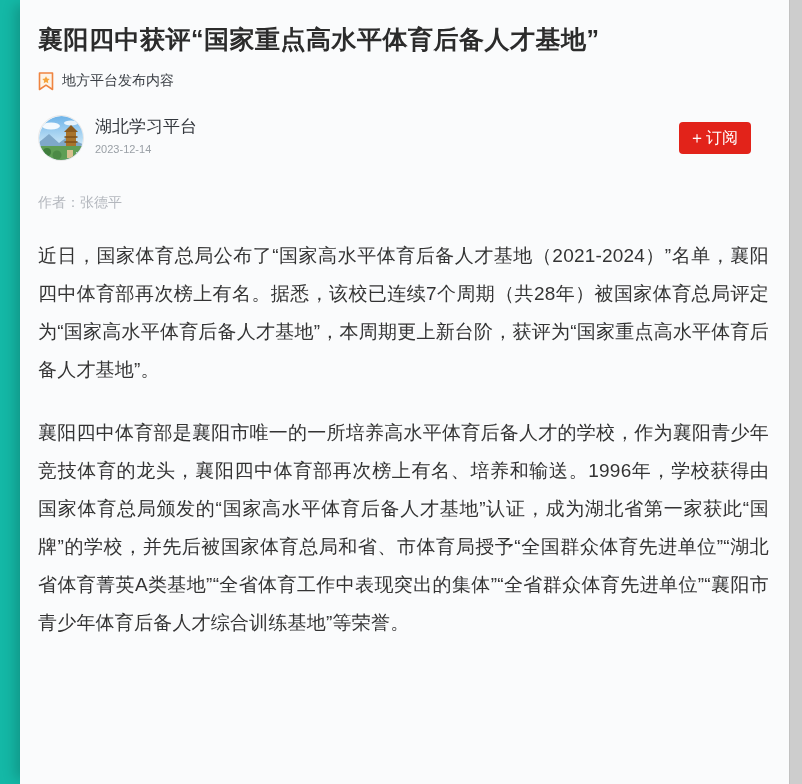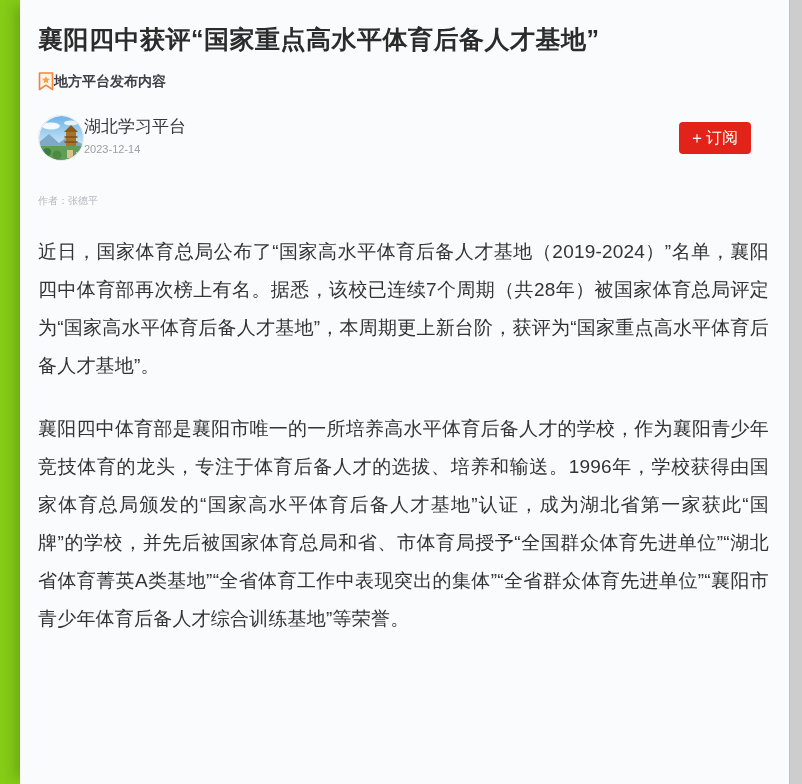--- a/index.html
+++ b/index.html
@@ -2,21 +2,21 @@
 <html><head>
 <meta charset="utf-8">
 <style>
   * { margin: 0; padding: 0; box-sizing: border-box; }
   html, body {
     width: 802px; height: 784px;
     background: #ffffff;
     font-family: "Liberation Sans", "DejaVu Sans", sans-serif;
     overflow: hidden;
   }
-  .page { position: relative; width: 802px; height: 784px; background: #84cc16; }
+  .page { position: relative; width: 802px; height: 784px; background: #14b8a6; }
 
   .card {
     position: absolute;
     left: 20px; top: 0;
     width: 769px; height: 784px;
     background: #fafbfc;
     box-shadow: -10px 0 12px -5px rgba(0,0,0,0.18);
     padding: 22px 20px 0 18px;
     overflow: hidden;
   }
@@ -33,40 +33,40 @@
     font-size: 25px;
     line-height: 34px;
     font-weight: 700;
     color: #2b2b2b;
     letter-spacing: 0.5px;
   }
 
   .tag-row {
     margin-top: 16px;
     display: flex;
-    align-items: flex-end;
-    font-weight: bold;
+    align-items: flex-start;
+    gap: 8px;
   }
   .tag-icon { width: 16px; height: 19px; display: inline-flex; }
   .tag-label { font-size: 14px; color: #3c4046; }
 
   .publisher-row {
     margin-top: 24px;
     display: flex;
     align-items: center;
     position: relative;
   }
   .avatar {
     width: 46px; height: 46px;
     border-radius: 50%;
     overflow: hidden;
     flex: 0 0 46px;
     border: 1px solid #e8e8e8;
   }
-  .pub-meta { }
+  .pub-meta { margin-left: 11px; }
   .pub-name { font-size: 17px; color: #33373d; line-height: 22px; }
   .pub-date { font-size: 11px; color: #9aa0a6; line-height: 21px; margin-top: 1px; }
 
   .subscribe-btn {
     position: absolute;
     right: 18px; top: 50%;
     transform: translateY(-50%);
     background: #e2231a;
     color: #ffffff;
     border: none;
@@ -76,21 +76,21 @@
     padding: 8px 13px 8px 10px;
     cursor: pointer;
     font-family: inherit;
     display: inline-flex;
     align-items: center;
     gap: 1px;
   }
 
   .author-line {
     margin-top: 33px;
-    font-size: 10px;
+    font-size: 14px;
     color: #b3b7bd;
   }
 
   .article-body { margin-top: 15px; }
   .article-body p {
     font-size: 19px;
     line-height: 38px;
     color: #333333;
     text-align: justify;
     margin-top: 25px;
@@ -150,21 +150,21 @@
       </div>
       <button class="subscribe-btn">
         <span>＋</span>
         <span>订阅</span>
       </button>
     </div>
 
     <div class="author-line">作者：张德平</div>
 
     <div class="article-body">
-      <p>近日，国家体育总局公布了“国家高水平体育后备人才基地（2019-2024）”名单，襄阳四中体育部再次榜上有名。据悉，该校已连续7个周期（共28年）被国家体育总局评定为“国家高水平体育后备人才基地”，本周期更上新台阶，获评为“国家重点高水平体育后备人才基地”。</p>
-      <p>襄阳四中体育部是襄阳市唯一的一所培养高水平体育后备人才的学校，作为襄阳青少年竞技体育的龙头，专注于体育后备人才的选拔、培养和输送。1996年，学校获得由国家体育总局颁发的“国家高水平体育后备人才基地”认证，成为湖北省第一家获此“国牌”的学校，并先后被国家体育总局和省、市体育局授予“全国群众体育先进单位”“湖北省体育菁英A类基地”“全省体育工作中表现突出的集体”“全省群众体育先进单位”“襄阳市青少年体育后备人才综合训练基地”等荣誉。</p>
+      <p>近日，国家体育总局公布了“国家高水平体育后备人才基地（2021-2024）”名单，襄阳四中体育部再次榜上有名。据悉，该校已连续7个周期（共28年）被国家体育总局评定为“国家高水平体育后备人才基地”，本周期更上新台阶，获评为“国家重点高水平体育后备人才基地”。</p>
+      <p>襄阳四中体育部是襄阳市唯一的一所培养高水平体育后备人才的学校，作为襄阳青少年竞技体育的龙头，襄阳四中体育部再次榜上有名、培养和输送。1996年，学校获得由国家体育总局颁发的“国家高水平体育后备人才基地”认证，成为湖北省第一家获此“国牌”的学校，并先后被国家体育总局和省、市体育局授予“全国群众体育先进单位”“湖北省体育菁英A类基地”“全省体育工作中表现突出的集体”“全省群众体育先进单位”“襄阳市青少年体育后备人才综合训练基地”等荣誉。</p>
     </div>
 
   </div>
 
   <div class="scrollbar-track"></div>
 
 </div>
 
 </body></html>

